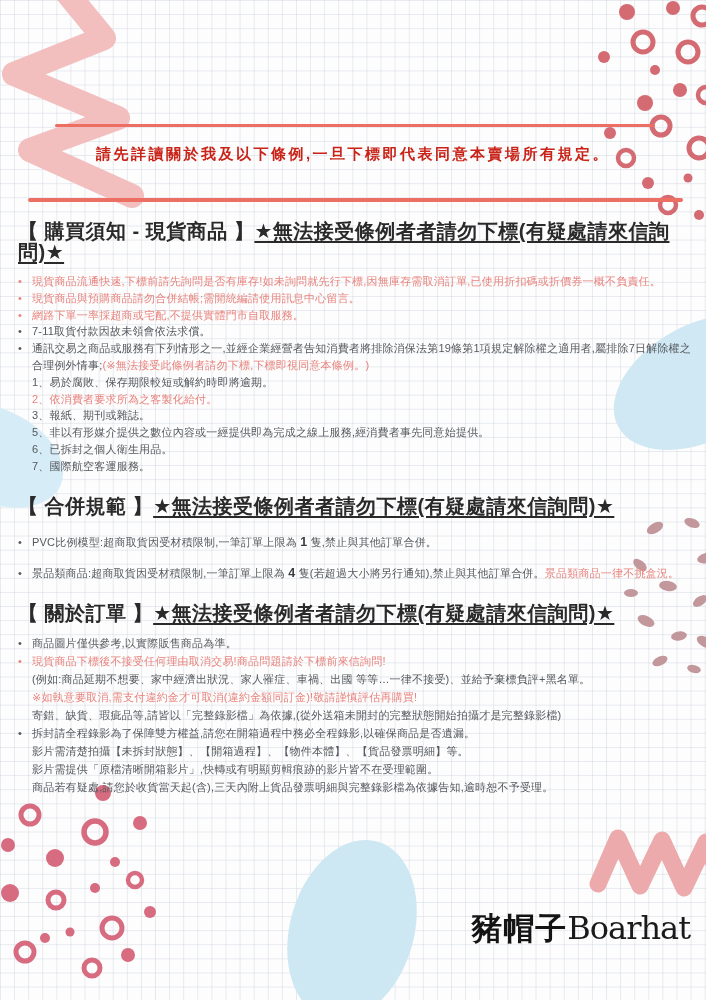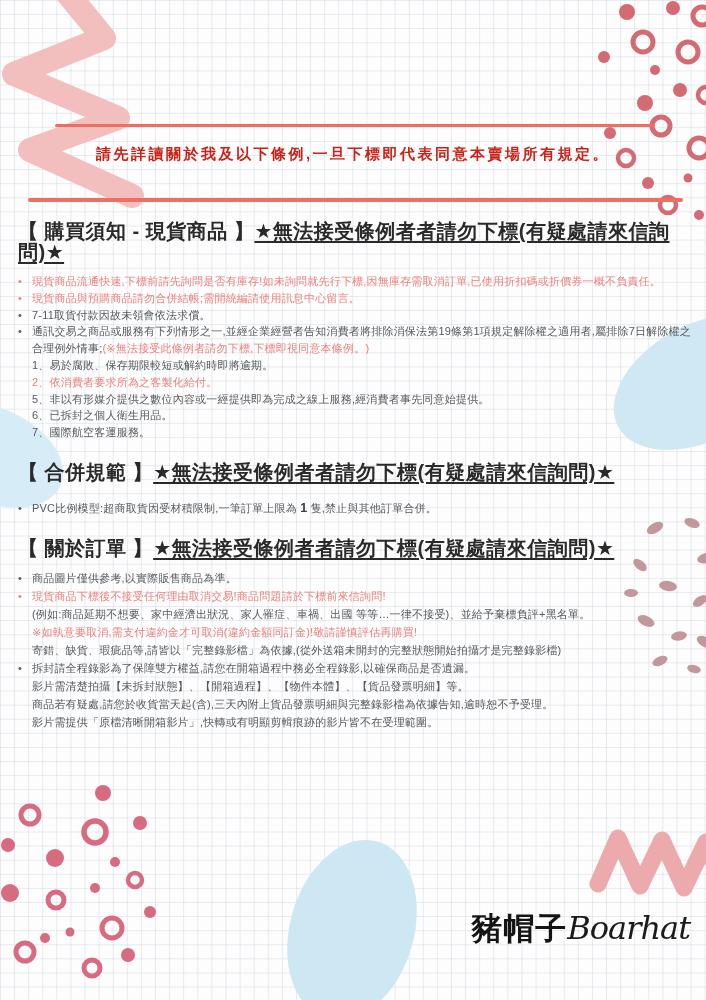--- a/index.html
+++ b/index.html
@@ -29,21 +29,21 @@
   .li{padding-left:14px;text-indent:-14px;}
   .li.cont{padding-left:14px;text-indent:0;}
   .blt{display:inline-block;width:14px;text-indent:0;}
   .dark{color:#55595d;}
   .pink{color:#e8837d;}
   .num{font-weight:bold;font-size:12.5px;color:#3a3e42;}
   .gap1{height:21px;}
   .gap2{height:14px;}
   .logo{position:absolute;right:16px;top:908px;white-space:nowrap;}
   .logo-cjk{font-size:31px;font-weight:900;color:#141414;letter-spacing:1px;font-family:"DejaVu Sans",sans-serif;margin-left:48px;}
-  .logo-latin{font-size:32px;font-style:italic;color:#1a1a1a;font-family:"DejaVu Serif","Liberation Serif",serif;letter-spacing:-1px;}
+  .logo-latin{font-size:32px;color:#1a1a1a;font-family:"DejaVu Serif","Liberation Serif",serif;letter-spacing:-1px;}
 </style>
 </head>
 <body>
 
 <svg class="decor" viewBox="0 0 706 1000" xmlns="http://www.w3.org/2000/svg">
 
   <g>
     <polyline points="58,-18 104,38 14,74 118,118 30,150 132,196" fill="none" stroke="#f1bbbb" stroke-width="24" stroke-linecap="round" stroke-linejoin="round" opacity="0.95"></polyline>
   </g>
 
@@ -126,48 +126,51 @@
 
 <div class="banner">請先詳讀關於我及以下條例,一旦下標即代表同意本賣場所有規定。</div>
 
 <div class="content">
 
   <h2 class="sec-title"><span class="tb">【 購買須知 - 現貨商品 】</span><span class="tw">★無法接受條例者者請勿下標(有疑處請來信詢問)★</span></h2>
 
   <div class="list">
     <div class="li pink"><span class="blt">•</span><span>現貨商品流通快速,下標前請先詢問是否有庫存!如未詢問就先行下標,因無庫存需取消訂單,已使用折扣碼或折價券一概不負責任。</span></div>
     <div class="li pink"><span class="blt">•</span><span>現貨商品與預購商品請勿合併結帳;需開統編請使用訊息中心留言。</span></div>
+    <div class="li pink"><span class="blt">•</span><span>網路下單一率採超商或宅配,不提供實體門市自取服務。</span></div>
     <div class="li dark"><span class="blt">•</span><span>7-11取貨付款因故未領會依法求償。</span></div>
     <div class="li dark"><span class="blt">•</span><span>通訊交易之商品或服務有下列情形之一,並經企業經營者告知消費者將排除消保法第19條第1項規定解除權之適用者,屬排除7日解除權之合理例外情事;</span><span class="pink">(※無法接受此條例者請勿下標,下標即視同意本條例。)</span></div>
     <div class="li cont dark"><span>1、易於腐敗、保存期限較短或解約時即將逾期。</span></div>
     <div class="li cont pink"><span>2、依消費者要求所為之客製化給付。</span></div>
+    <div class="li cont dark"><span>3、報紙、期刊或雜誌。</span></div>
     <div class="li cont dark"><span>5、非以有形媒介提供之數位內容或一經提供即為完成之線上服務,經消費者事先同意始提供。</span></div>
     <div class="li cont dark"><span>6、已拆封之個人衛生用品。</span></div>
     <div class="li cont dark"><span>7、國際航空客運服務。</span></div>
   </div>
 
   <div class="gap1"></div>
 
   <h2 class="sec-title"><span class="tb">【 合併規範 】</span><span class="tw">★無法接受條例者者請勿下標(有疑處請來信詢問)★</span></h2>
 
   <div class="list wide">
     <div class="li dark"><span class="blt">•</span><span>PVC比例模型:超商取貨因受材積限制,一筆訂單上限為 </span><span class="num">1</span><span> 隻,禁止與其他訂單合併。</span></div>
+    <div class="li dark"><span class="blt">•</span><span>景品類商品:超商取貨因受材積限制,一筆訂單上限為 </span><span class="num">4</span><span> 隻(若超過大小將另行通知),禁止與其他訂單合併。</span><span class="pink">景品類商品一律不挑盒況。</span></div>
   </div>
 
   <div class="gap2"></div>
 
   <h2 class="sec-title"><span class="tb">【 關於訂單 】</span><span class="tw">★無法接受條例者者請勿下標(有疑處請來信詢問)★</span></h2>
 
   <div class="list s3">
     <div class="li dark"><span class="blt">•</span><span>商品圖片僅供參考,以實際販售商品為準。</span></div>
     <div class="li pink"><span class="blt">•</span><span>現貨商品下標後不接受任何理由取消交易!商品問題請於下標前來信詢問!</span></div>
     <div class="li cont dark"><span>(例如:商品延期不想要、家中經濟出狀況、家人罹症、車禍、出國 等等…一律不接受)、並給予棄標負評+黑名單。</span></div>
     <div class="li cont pink"><span>※如執意要取消,需支付違約金才可取消(違約金額同訂金)!敬請謹慎評估再購買!</span></div>
     <div class="li cont dark"><span>寄錯、缺貨、瑕疵品等,請皆以「完整錄影檔」為依據,(從外送箱未開封的完整狀態開始拍攝才是完整錄影檔)</span></div>
     <div class="li dark"><span class="blt">•</span><span>拆封請全程錄影為了保障雙方權益,請您在開箱過程中務必全程錄影,以確保商品是否遺漏。</span></div>
     <div class="li cont dark"><span>影片需清楚拍攝【未拆封狀態】、【開箱過程】、【物件本體】、【貨品發票明細】等。</span></div>
+    <div class="li cont dark"><span>影片需提供「原檔清晰開箱影片」,快轉或有明顯剪輯痕跡的影片皆不在受理範圍。</span></div>
     <div class="li cont dark"><span>商品若有疑處,請您於收貨當天起(含),三天內附上貨品發票明細與完整錄影檔為依據告知,逾時恕不予受理。</span></div>
-    <div class="li cont dark"><span>影片需提供「原檔清晰開箱影片」,快轉或有明顯剪輯痕跡的影片皆不在受理範圍。</span></div>
   </div>
 
 </div>
 
 <div class="logo"><span class="logo-cjk">豬帽子</span><span class="logo-latin">Boarhat</span></div>
 
 </body></html>

